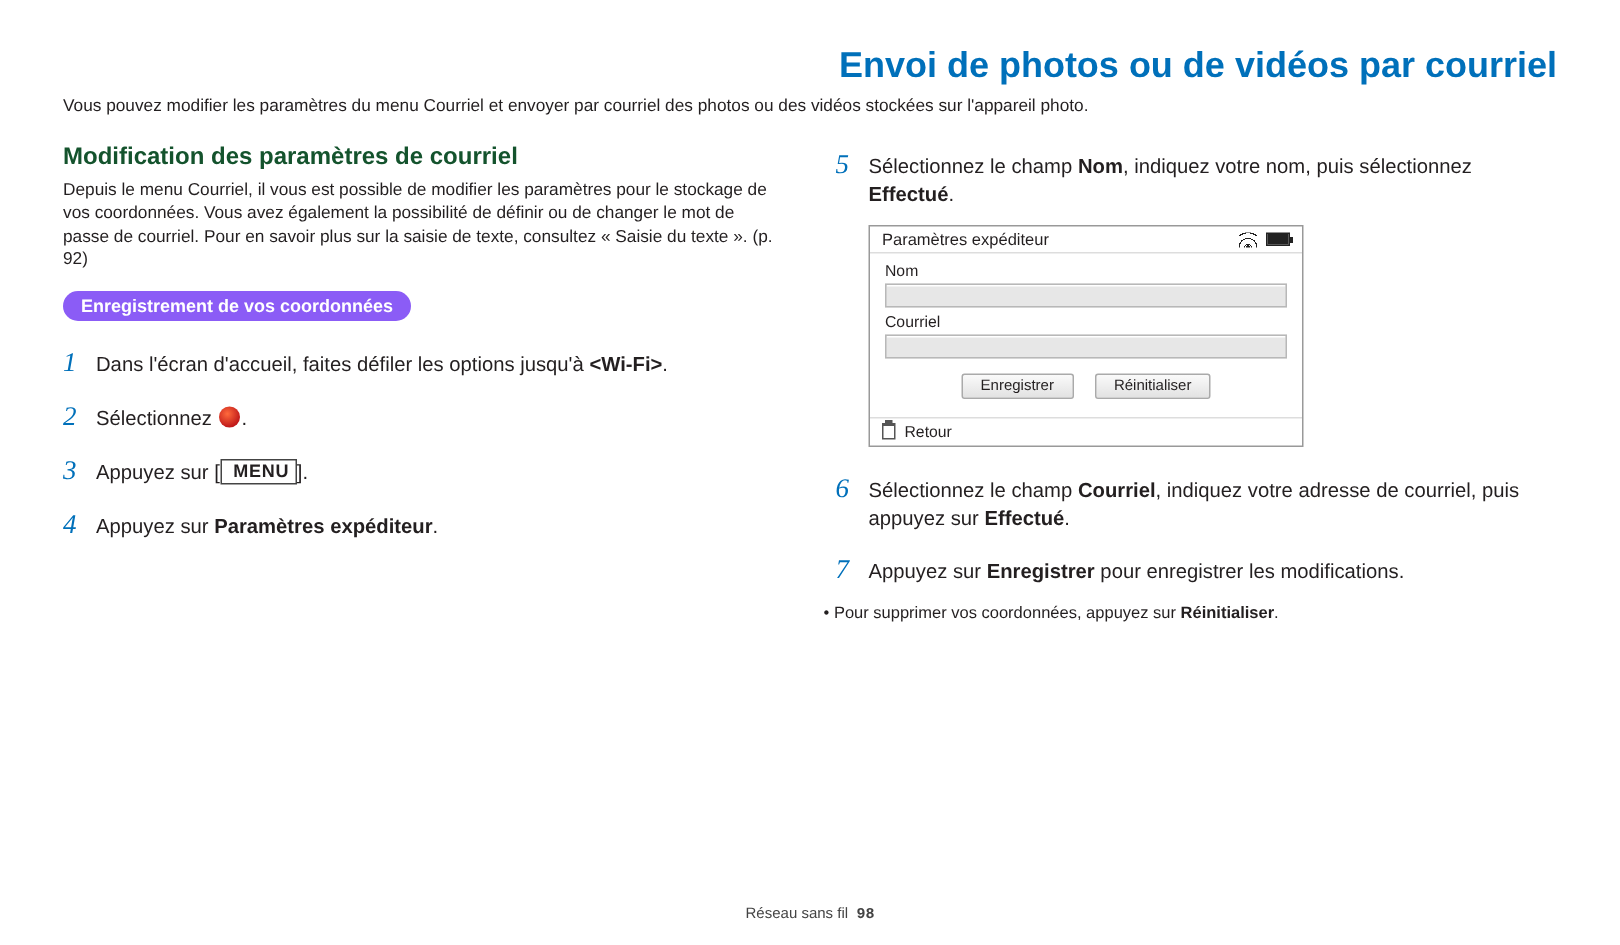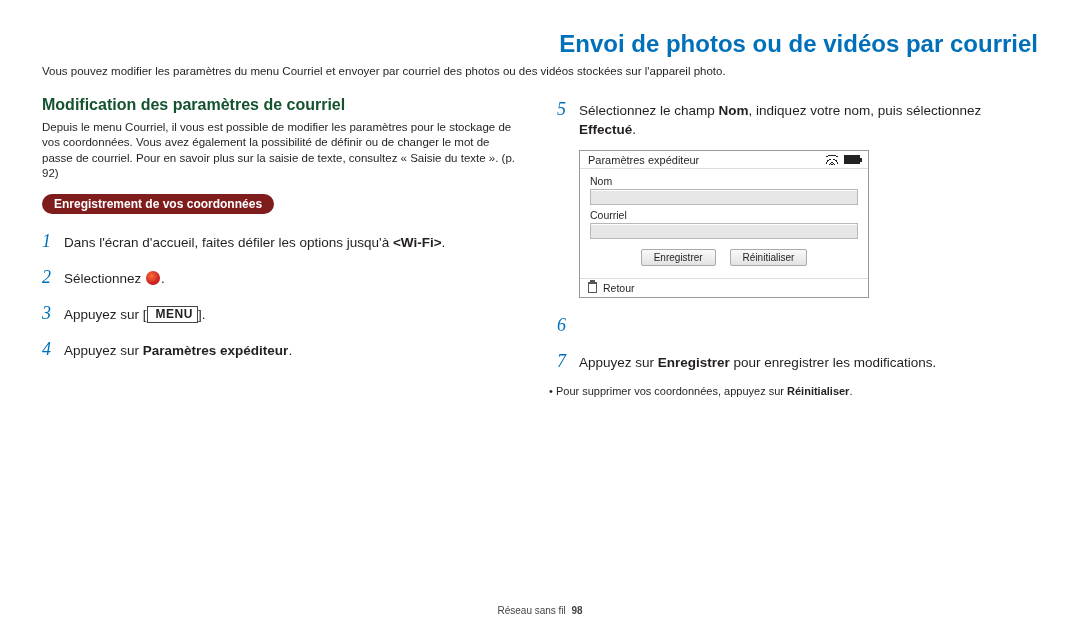--- a/index.html
+++ b/index.html
@@ -35,21 +35,21 @@
     font-weight: 700;
     margin-bottom: 6px;
   }
   .section-intro {
     font-size: 11.5px;
     line-height: 1.35;
     margin-bottom: 12px;
   }
   .pill {
     display: inline-block;
-    background: #7f1d1d;
+    background: #8b5cf6;
     color: #fff;
     font-size: 12px;
     font-weight: 600;
     border-radius: 10px;
     padding: 3px 12px;
     margin-bottom: 14px;
   }
   .steps { list-style: none; }
   .step {
     display: flex;
@@ -164,21 +164,21 @@
   }
   .bullet::before { content: "• "; }
   .footer {
     position: absolute;
     bottom: 14px;
     left: 0; right: 0;
     text-align: center;
     font-size: 10px;
     color: #444;
   }
-  .footer b { font-weight: 700; }
+  .footer b { font-weight: 700; font-family: Liberation Mono, monospace; }
 </style>
 </head>
 <body>
 
 <h1 class="page-title">Envoi de photos ou de vidéos par courriel</h1>
 <p class="intro">Vous pouvez modifier les paramètres du menu Courriel et envoyer par courriel des photos ou des vidéos stockées sur l'appareil photo.</p>
 
 <div class="columns">
 
   <div class="col">
@@ -244,20 +244,23 @@
       </div>
       <div class="ds-footer">
         <span class="trash-icon"></span>
         <span>Retour</span>
       </div>
     </div>
 
     <ol class="steps">
       <li class="step">
         <span class="step-num">6</span>
+        <span class="step-text">
+          <span>Sélectionnez le champ </span><b>Courriel</b><span>, indiquez votre adresse de courriel, puis appuyez sur </span><b>Effectué</b><span>.</span>
+        </span>
       </li>
       <li class="step">
         <span class="step-num">7</span>
         <span class="step-text">
           <span>Appuyez sur </span><b>Enregistrer</b><span> pour enregistrer les modifications.</span>
         </span>
       </li>
     </ol>
     <p class="bullet">
       <span>Pour supprimer vos coordonnées, appuyez sur </span><b>Réinitialiser</b><span>.</span>

